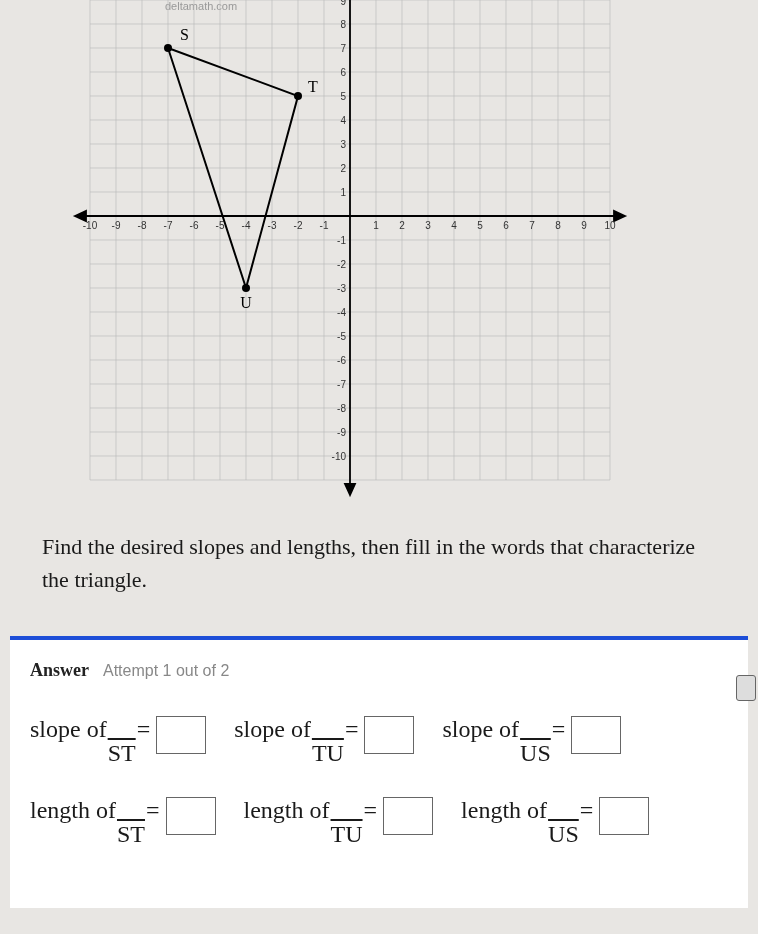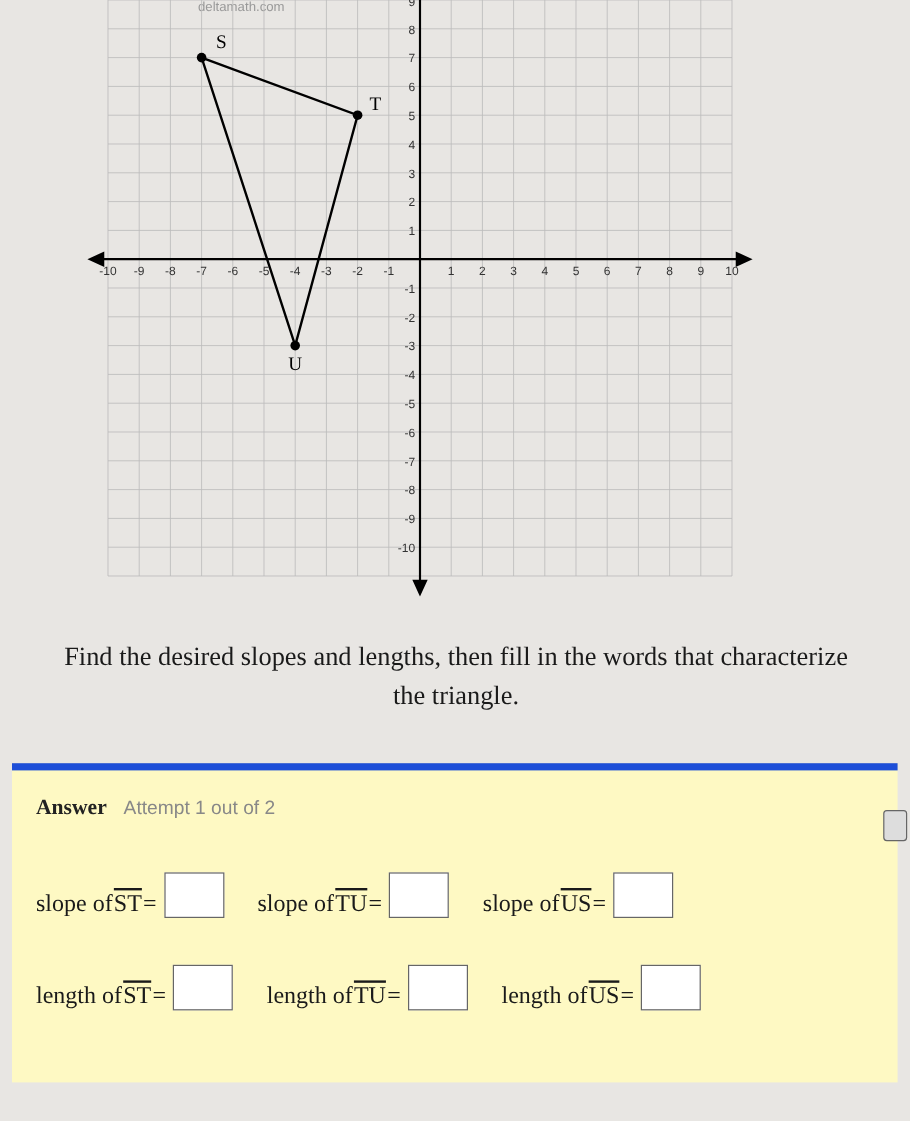--- a/index.html
+++ b/index.html
@@ -27,27 +27,26 @@
     }
     .graph-svg {
       width: 100%;
       height: 100%;
     }
     .question {
       padding: 30px 40px 20px 42px;
       font-size: 22px;
       color: #1a1a1a;
       line-height: 1.5;
-      text-align: center;
     }
     .answer-section {
-      background: #fef9c3;
+      background: #ffffff;
       margin: 20px 10px 0 10px;
       padding: 20px 20px 30px 20px;
-      border-top: 6px solid #1d4ed8;
+      border-top: 4px solid #1d4ed8;
     }
     .answer-header {
       margin-bottom: 35px;
     }
     .answer-label {
       font-weight: bold;
       font-size: 18px;
       color: #222;
     }
     .attempt {
@@ -57,22 +56,22 @@
       font-family: Arial, sans-serif;
     }
     .row {
       display: flex;
       gap: 28px;
       margin-bottom: 30px;
       align-items: center;
     }
     .field {
       display: flex;
-      align-items: flex-end;
-      font-size: 20px;
+      align-items: flex-start;
+      font-size: 24px;
       color: #1a1a1a;
     }
     .overline {
       text-decoration: overline;
       padding: 0 1px;
       margin-top: 24px;
     }
     .input-box {
       width: 50px;
       height: 38px;

